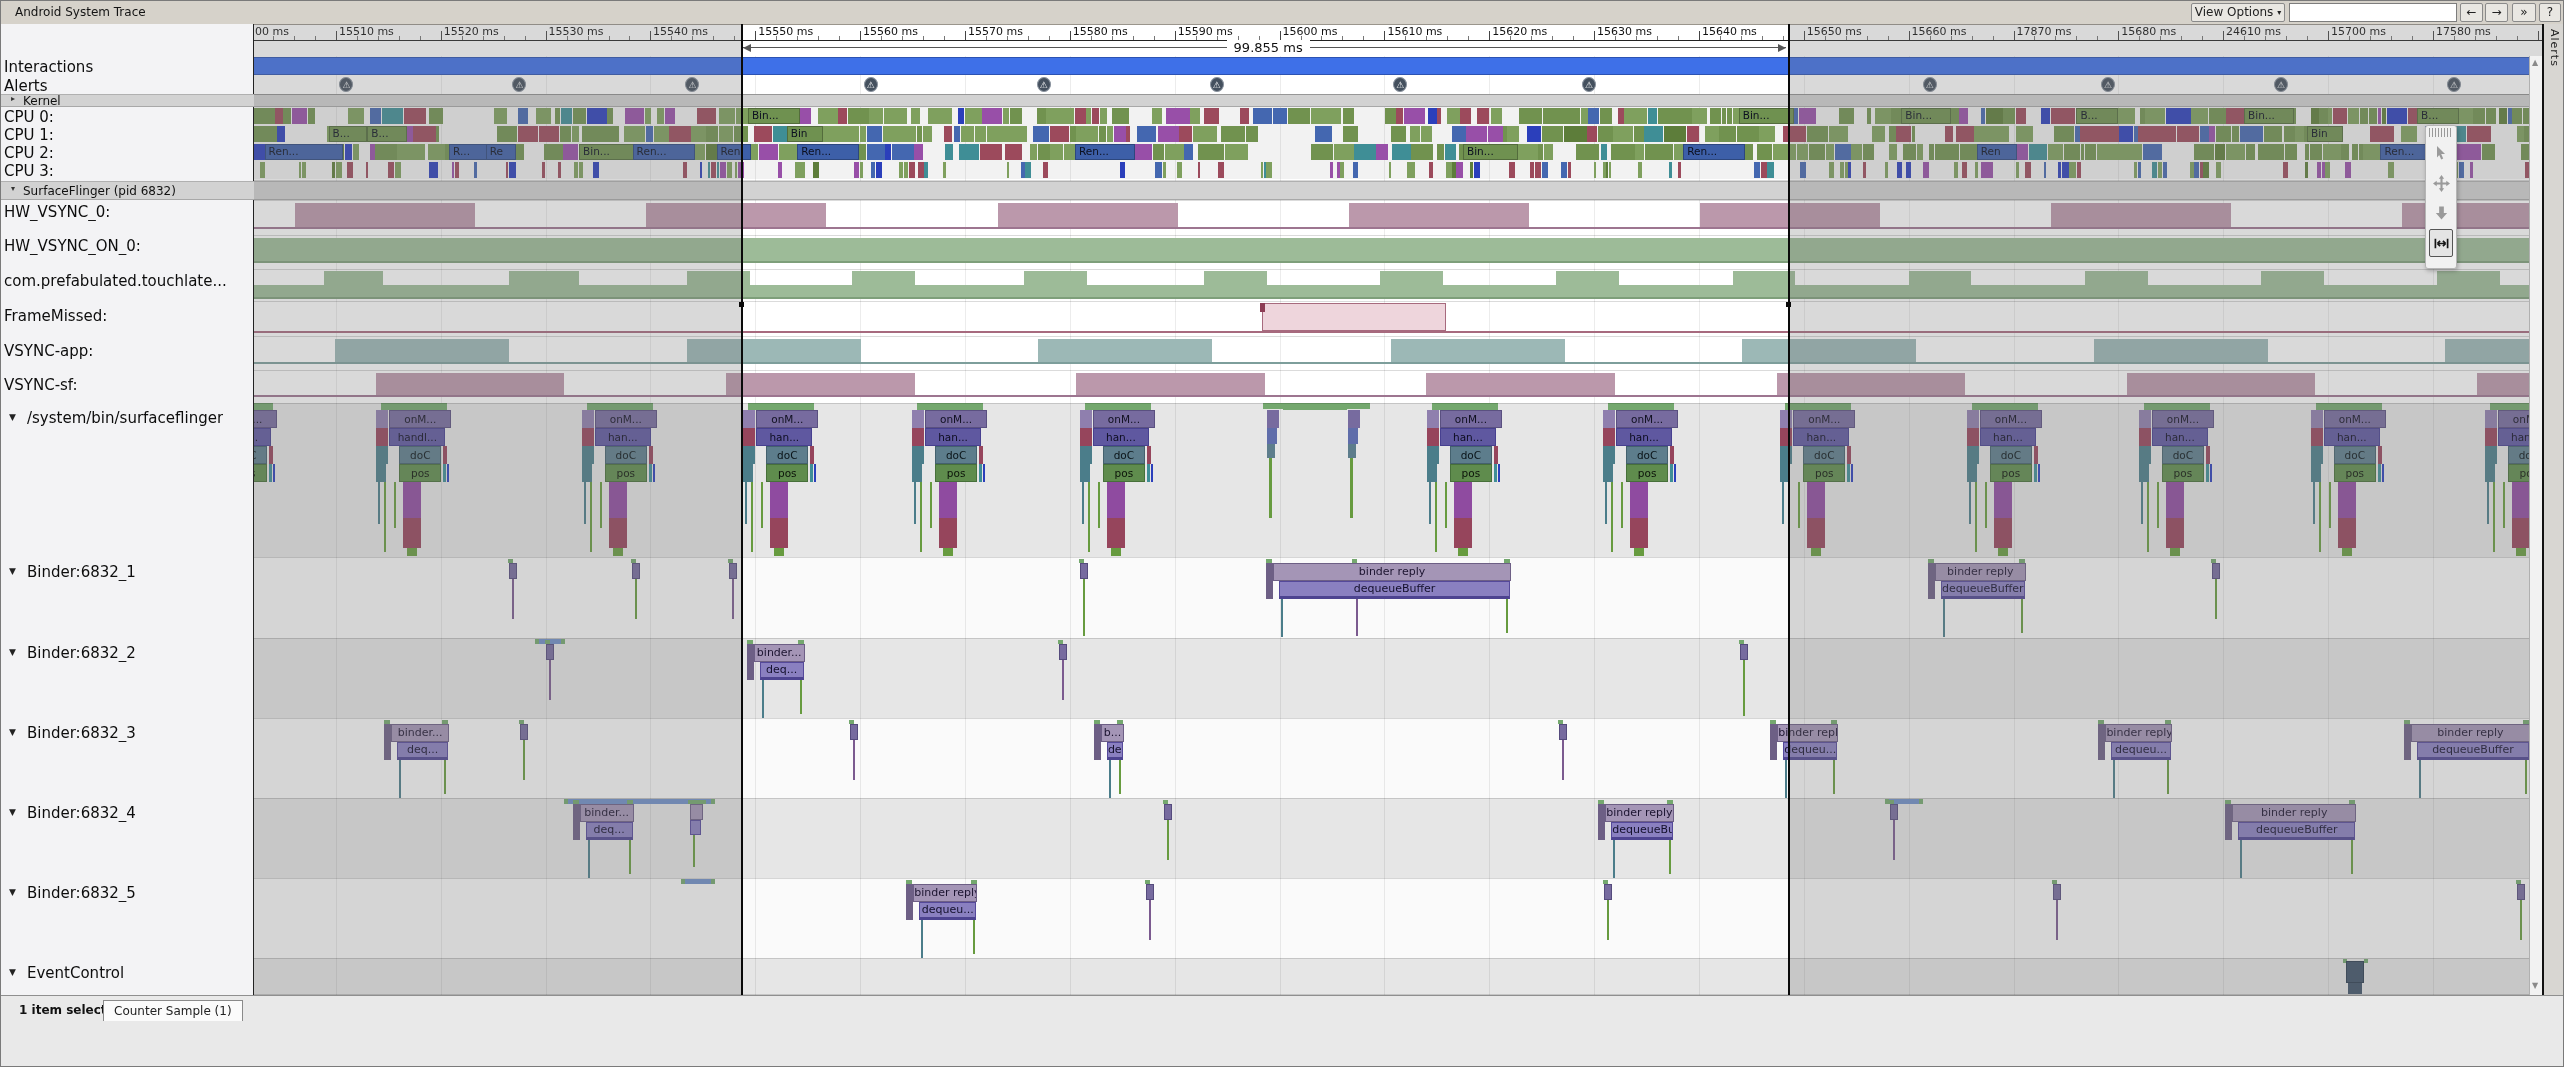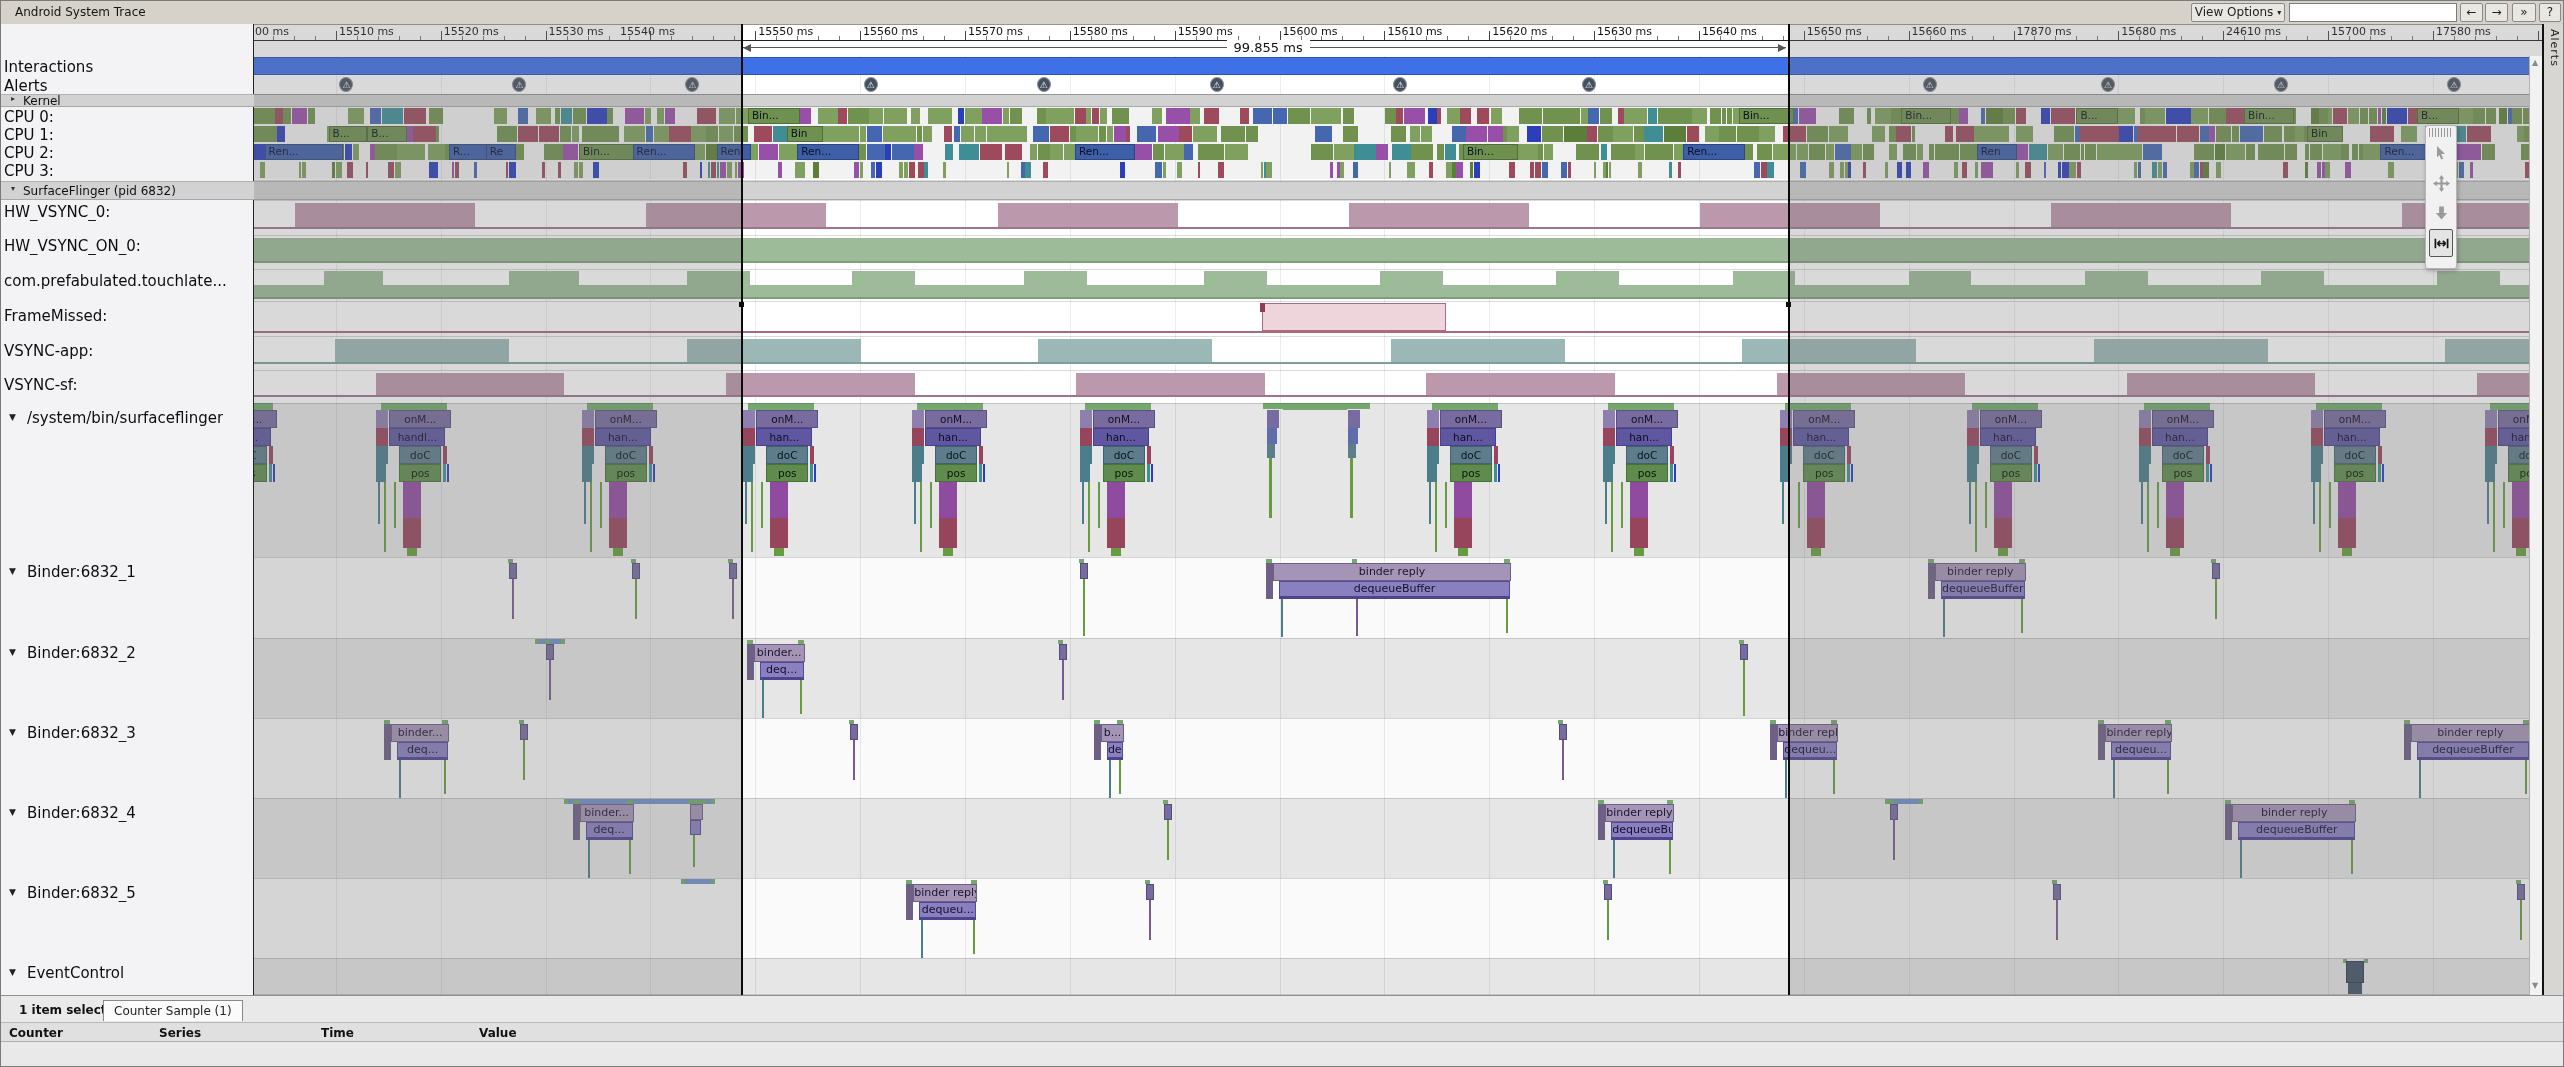--- a/index.html
+++ b/index.html
@@ -99,21 +99,21 @@
       <div style="position: absolute; left: 481.6px; top: 35px; width: 1px; height: 4px; background: rgb(119, 119, 119);"></div>
       <div style="position: absolute; left: 502.6px; top: 35px; width: 1px; height: 4px; background: rgb(119, 119, 119);"></div>
       <div style="position: absolute; left: 523.6px; top: 35px; width: 1px; height: 4px; background: rgb(119, 119, 119);"></div>
       <div style="position: absolute; left: 544.6px; top: 30px; width: 1px; height: 9px; background: rgb(68, 68, 68);"></div>
       <div style="position: absolute; left: 547.6px; top: 24px; font-size: 11px; color: rgb(17, 17, 17); white-space: nowrap;">15530 ms</div>
       <div style="position: absolute; left: 565.5px; top: 35px; width: 1px; height: 4px; background: rgb(119, 119, 119);"></div>
       <div style="position: absolute; left: 586.5px; top: 35px; width: 1px; height: 4px; background: rgb(119, 119, 119);"></div>
       <div style="position: absolute; left: 607.5px; top: 35px; width: 1px; height: 4px; background: rgb(119, 119, 119);"></div>
       <div style="position: absolute; left: 628.4px; top: 35px; width: 1px; height: 4px; background: rgb(119, 119, 119);"></div>
       <div style="position: absolute; left: 649.4px; top: 30px; width: 1px; height: 9px; background: rgb(68, 68, 68);"></div>
-      <div style="position: absolute; left: 619px; top: 24px; font-size: 11px; color: rgb(17, 17, 17); white-space: nowrap;">15540 ms</div>
+      <div style="position: absolute; left: 652px; top: 24px; font-size: 11px; color: rgb(17, 17, 17); white-space: nowrap;">15540 ms</div>
       <div style="position: absolute; left: 670.4px; top: 35px; width: 1px; height: 4px; background: rgb(119, 119, 119);"></div>
       <div style="position: absolute; left: 691.3px; top: 35px; width: 1px; height: 4px; background: rgb(119, 119, 119);"></div>
       <div style="position: absolute; left: 712.3px; top: 35px; width: 1px; height: 4px; background: rgb(119, 119, 119);"></div>
       <div style="position: absolute; left: 733.3px; top: 35px; width: 1px; height: 4px; background: rgb(119, 119, 119);"></div>
       <div style="position: absolute; left: 754.3px; top: 30px; width: 1px; height: 9px; background: rgb(68, 68, 68);"></div>
       <div style="position: absolute; left: 757.3px; top: 24px; font-size: 11px; color: rgb(17, 17, 17); white-space: nowrap;">15550 ms</div>
       <div style="position: absolute; left: 775.2px; top: 35px; width: 1px; height: 4px; background: rgb(119, 119, 119);"></div>
       <div style="position: absolute; left: 796.2px; top: 35px; width: 1px; height: 4px; background: rgb(119, 119, 119);"></div>
       <div style="position: absolute; left: 817.2px; top: 35px; width: 1px; height: 4px; background: rgb(119, 119, 119);"></div>
       <div style="position: absolute; left: 838.1px; top: 35px; width: 1px; height: 4px; background: rgb(119, 119, 119);"></div>
@@ -1345,20 +1345,14 @@
     <div class="pbtn sel">
       <svg width="17" height="15" viewBox="0 0 16 16">
           <path d="M1.5 3 V13 M14.5 3 V13 M3.5 8 H12.5 M3.5 8 L6.5 5.2 M3.5 8 L6.5 10.8 M12.5 8 L9.5 5.2 M12.5 8 L9.5 10.8" stroke="#141414" stroke-width="1.8" fill="none"></path>
         </svg>
     </div>
   </div>
 
   <div id="bottompanel">
     <span id="status-text">1 item selected:</span>
     <div id="sample-tab">Counter Sample (1)</div>
-    <div id="tbl-header">
-      <span class="tcell hd c0">Counter</span>
-      <span class="tcell hd c1">Series</span>
-      <span class="tcell hd c2">Time</span>
-      <span class="tcell hd c3">Value</span>
-    </div>
   </div>
 </div>
 
 </body></html>

